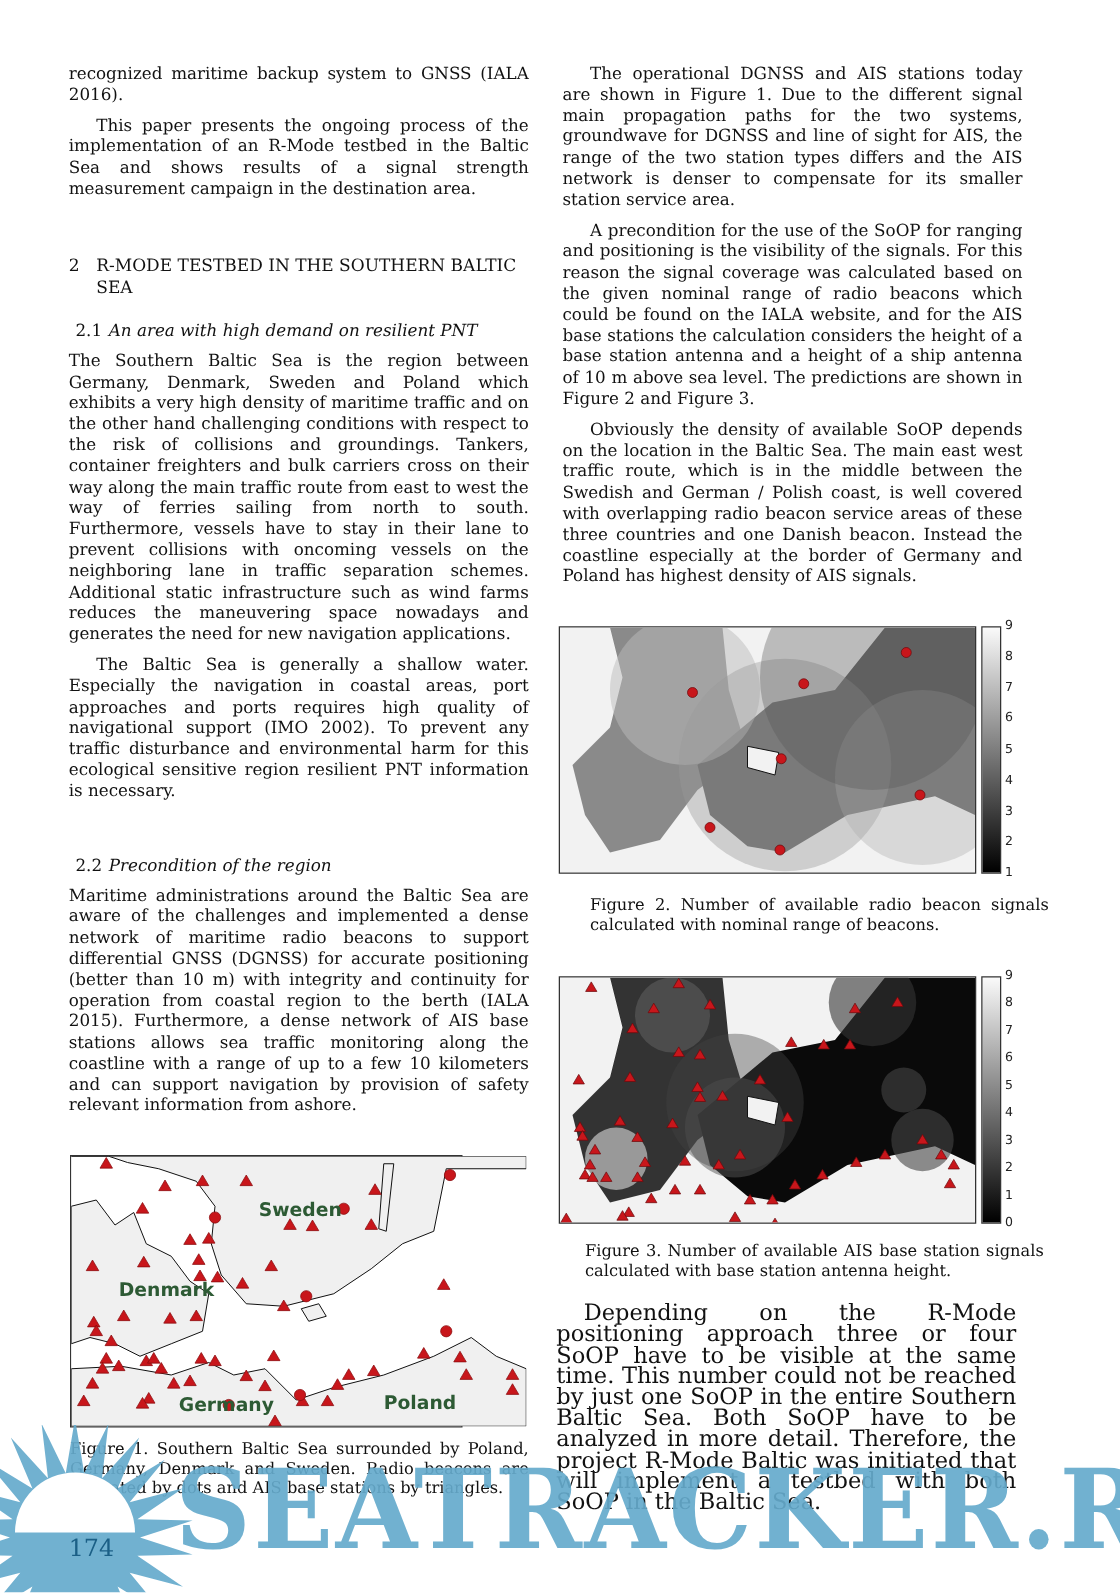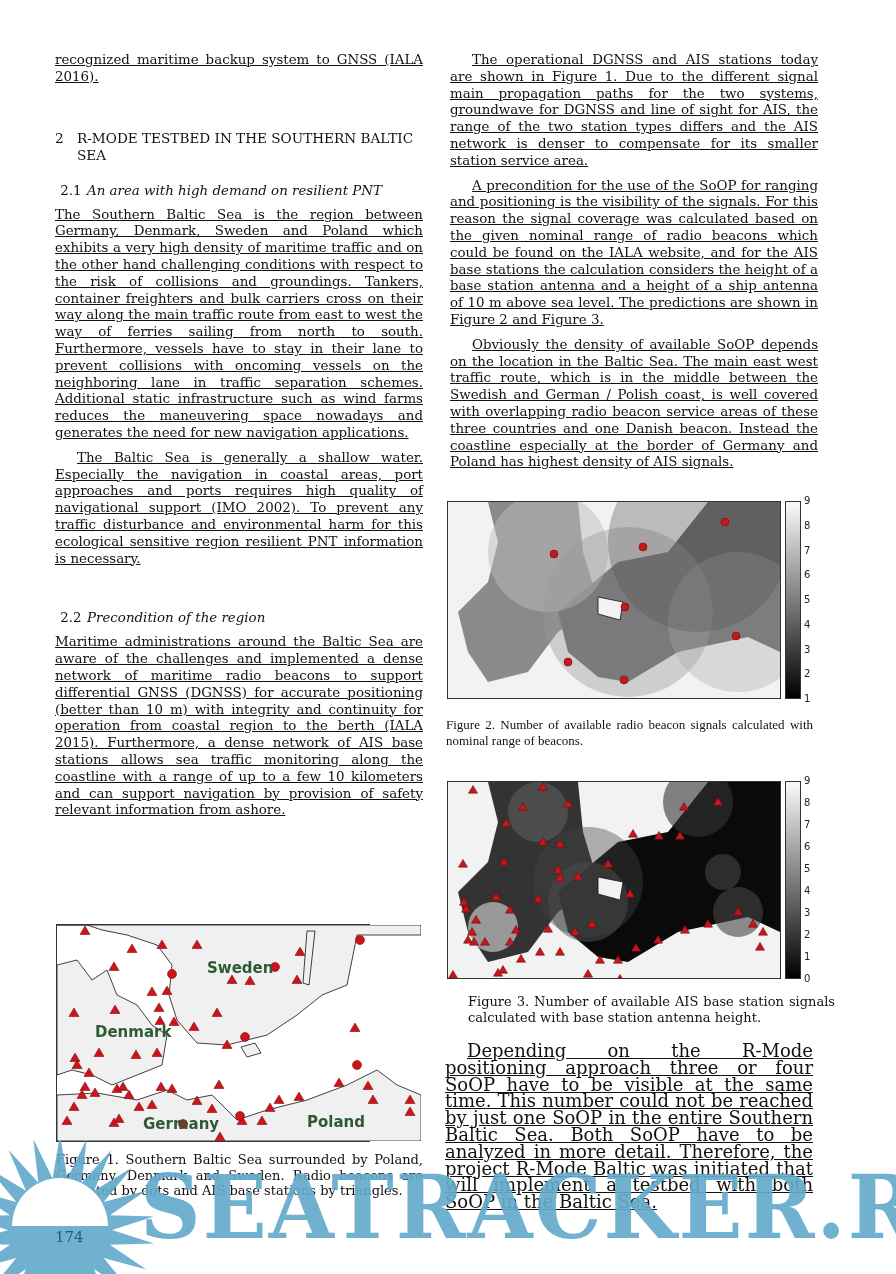--- a/index.html
+++ b/index.html
@@ -1,55 +1,56 @@
 <!DOCTYPE html>
 <html><head>
 <meta charset="utf-8">
 <style>
   html, body { margin: 0; padding: 0; background: #ffffff; }
   body { width: 896px; height: 1274px; position: relative; overflow: hidden;
          font-family: "DejaVu Serif", "Liberation Serif", serif; color: #111; }
   .col { position: absolute; top: 52px; width: 368px; font-size: 13.4px; line-height: 16.8px; }
   .col.left { left: 55px; }
   .col.right { left: 450px; }
-  p { margin: 0 0 8px 0; text-align: justify; text-decoration: underline; }
+  p { margin: 0 0 8px 0; text-align: justify; }
   p.indent { text-indent: 22px; }
   .h2 { display: flex; font-size: 13.6px; line-height: 17px; margin: 44px 0 18px 0; text-transform: uppercase; }
   .h2 .num { width: 22px; flex: none; }
   .h3 { display: flex; font-size: 13.4px; line-height: 17px; margin: 0 0 8px 0; }
   .h3 .num { width: 32px; flex: none; text-align: center; }
   .h3 .title { font-style: italic; }
   .gap-h3 { margin-top: 42px; }
   .fig1 { position: absolute; left: 56px; top: 924px; width: 314px; height: 218px; border: 1px solid #333; background: #fff; box-sizing: border-box; }
   .fig-cap { font-size: 13px; line-height: 15.6px; text-align: justify; }
   .cap1 { position: absolute; left: 56px; top: 1152px; width: 367px; }
   .map-frame { position: absolute; border: 1px solid #333; box-sizing: border-box; background: #f2f2f2; overflow: hidden; }
   .fig2-map { left: 447px; top: 501px; width: 334px; height: 198px; }
   .fig3-map { left: 447px; top: 781px; width: 334px; height: 198px; }
   .cbar { position: absolute; width: 16px; border: 1px solid #333; box-sizing: border-box; }
   .cbar2 { left: 785px; top: 501px; height: 198px; background: linear-gradient(to bottom, #fafafa, #000); }
   .cbar3 { left: 785px; top: 781px; height: 198px; background: linear-gradient(to bottom, #fafafa, #000); }
   .tick { position: absolute; font-family: "DejaVu Sans", sans-serif; font-size: 10px; line-height: 10px; color: #222; }
-  .cap2 { position: absolute; left: 446px; top: 717px; width: 367px; font-family: Liberation Serif, serif; }
+  .cap2 { position: absolute; left: 472px; top: 717px; width: 367px; }
   .cap3 { position: absolute; left: 468px; top: 994px; width: 367px; }
   .right-bottom { position: absolute; left: 445px; top: 1043px; width: 368px; font-size: 18px; line-height: 16.8px; }
 
-  .page-num { position: absolute; left: 55px; top: 1228px; font-size: 15px; color: #1b5f86; }
+  .page-num { position: absolute; left: 55px; top: 1228px; font-size: 19px; color: #1b5f86; }
 
   .watermark { position: absolute; left: 0; top: 1140px; width: 896px; height: 134px; pointer-events: none; }
   .wm-text { position: absolute; left: 140px; top: 1166px; font-family: "DejaVu Serif", serif; font-weight: bold;
              font-size: 84px; line-height: 84px; letter-spacing: 2px; color: rgba(101,170,204,0.92);
              transform: scaleY(1.05); white-space: nowrap; }
   .country-label { font-family: "DejaVu Sans", sans-serif; font-weight: bold; fill: #2d5a34; font-size: 15px; }
 </style>
 </head>
 <body>
 
 <div class="col left">
   <p>recognized maritime backup system to GNSS (IALA 2016).</p>
+  <p class="indent">This paper presents the ongoing process of the implementation of an R-Mode testbed in the Baltic Sea and shows results of a signal strength measurement campaign in the destination area.</p>
 
   <div class="h2">
     <span class="num">2</span>
     <span>R-MODE TESTBED IN THE SOUTHERN BALTIC SEA</span>
   </div>
 
   <div class="h3">
     <span class="num">2.1</span>
     <span class="title">An area with high demand on resilient PNT</span>
   </div>

